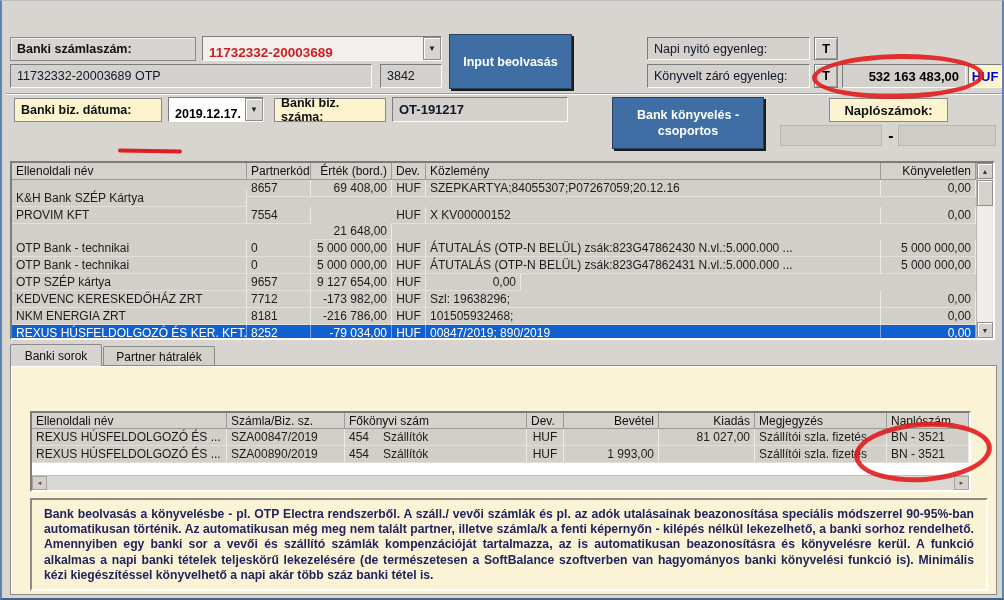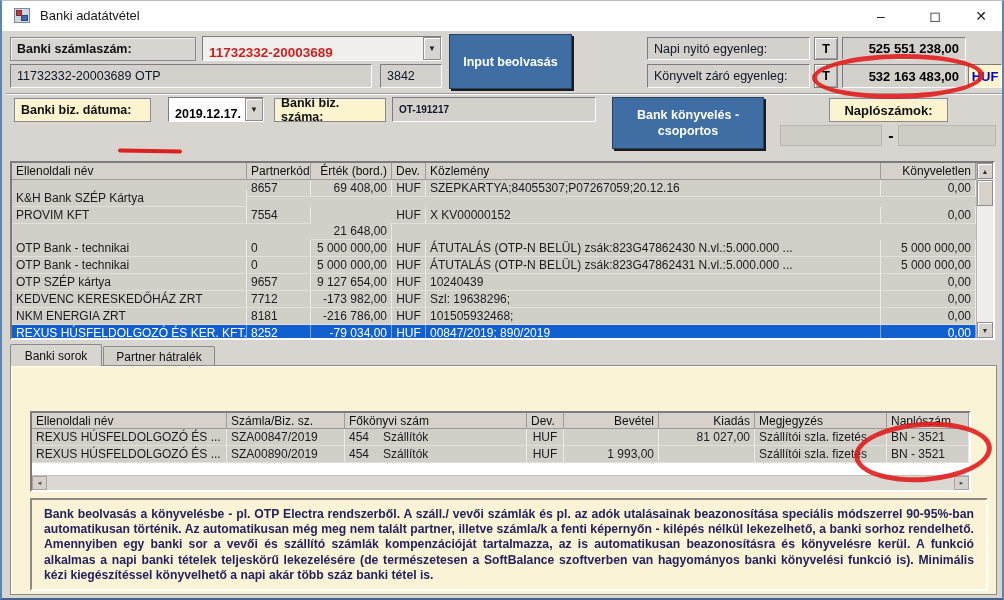--- a/index.html
+++ b/index.html
@@ -101,61 +101,50 @@
   .redtext{ color:#cc1f1f; font-weight:bold; font-size:13.5px; }
   .huf{ color:#0000cc; font-weight:bold; font-size:13px; justify-content:center; padding:0 !important; }
   .valbox{ font-weight:bold; font-size:13px; justify-content:flex-end; color:#000; }
   .journalbox{ position:absolute; background:#cfccc6; border:1px solid #bab7b1; height:21px; }
 </style>
 </head>
 <body>
 
 <div class="window">
 
-  <div class="titlebar">
-    <span class="app-icon">
-        <span class="sq1"></span>
-        <span class="sq2"></span>
-      </span>
-    <span class="title-text">Banki adatátvétel</span>
-    <span class="winbtn wb-min">–</span>
-    <span class="winbtn wb-max">◻</span>
-    <span class="winbtn wb-close">✕</span>
-  </div>
 
   <div class="lbl3d bold" style="left:8px; top:36px; width:186px; height:24px;">Banki számlaszám:</div>
 
   <div class="combo" style="left:200px; top:35px; width:240px; height:25px;">
     <span class="cval redtext">11732332-20003689</span>
     <span class="carrow">▼</span>
   </div>
 
   <div class="sunken" style="left:8px; top:63px; width:362px; height:24px;">11732332-20003689 OTP</div>
   <div class="sunken" style="left:378px; top:63px; width:62px; height:24px;">3842</div>
 
   <div class="bluebtn" style="left:447px; top:33px; width:123px; height:55px;">Input beolvasás</div>
 
   <div class="sunken" style="left:645px; top:36px; width:163px; height:23px;">Napi nyitó egyenleg:</div>
   <div class="tbtn" style="left:812px; top:36px; height:23px;">T</div>
-  <div class="sunken valbox" style="left:840px; top:36px; width:124px; height:23px;">525 551 238,00</div>
 
   <div class="sunken" style="left:645px; top:63px; width:163px; height:24px;">Könyvelt záró egyenleg:</div>
   <div class="tbtn" style="left:812px; top:63px; height:24px;">T</div>
   <div class="sunken valbox" style="left:840px; top:63px; width:124px; height:24px;">532 163 483,00</div>
   <div class="sunken yellow huf" style="left:966px; top:63px; width:34px; height:24px;">HUF</div>
 
   <div class="etch" style="top:92px;"></div>
 
-  <div class="lbl3d yellow bold" style="left:12px; top:97px; width:137px; height:24px;">Banki biz. dátuma:</div>
+  <div class="lbl3d yellow bold" style="left:12px; top:97px; width:148px; height:24px;">Banki biz. dátuma:</div>
   <div class="combo" style="left:166px; top:96px; width:96px; height:25px; background:#fff;">
     <span class="cval bold" style="font-size:12.5px;">2019.12.17.</span>
     <span class="carrow">▼</span>
   </div>
   <div class="lbl3d yellow bold" style="left:272px; top:97px; width:112px; height:24px;">Banki biz. száma:</div>
-  <div class="sunken bold" style="left:390px; top:96px; width:204px; height:25px; font-size:10px;">OT-191217</div>
+  <div class="sunken bold" style="left:390px; top:96px; width:176px; height:25px; font-size:13px;">OT-191217</div>
 
 
   <div class="bluebtn" style="left:610px; top:96px; width:152px; height:52px;">
     <span>Bank könyvelés -</span>
     <span>csoportos</span>
   </div>
 
   <div class="lbl3d yellow bold" style="left:827px; top:97px; width:119px; height:24px; justify-content:center; padding-left:0; font-size:13px;">Naplószámok:</div>
   <div class="journalbox" style="left:778px; top:124px; width:102px;"></div>
   <div style="position:absolute; left:883px; top:124px; width:12px; height:21px; display:flex; align-items:center; justify-content:center; font-weight:bold;">-</div>
@@ -202,21 +191,20 @@
             <div class="gc r" style="width: 81px;">5 000 000,00</div>
             <div class="gc c" style="width: 34px;">HUF</div>
             <div class="gc" style="width: 455px;">ÁTUTALÁS (OTP-N BELÜL) zsák:823G47862431 N.vl.:5.000.000 ...</div>
             <div class="gc r" style="width: 95px;">5 000 000,00</div>
           </div>
           <div class="grow">
             <div class="gc" style="width: 235px;">OTP SZÉP kártya</div>
             <div class="gc" style="width: 64px;">9657</div>
             <div class="gc r" style="width: 81px;">9 127 654,00</div>
             <div class="gc c" style="width: 34px;">HUF</div>
-            <div class="gc" style="width: 455px;">10240439</div>
             <div class="gc r" style="width: 95px;">0,00</div>
           </div>
           <div class="grow">
             <div class="gc" style="width: 235px;">KEDVENC KERESKEDŐHÁZ ZRT</div>
             <div class="gc" style="width: 64px;">7712</div>
             <div class="gc r" style="width: 81px;">-173 982,00</div>
             <div class="gc c" style="width: 34px;">HUF</div>
             <div class="gc" style="width: 455px;">Szl: 19638296;</div>
             <div class="gc r" style="width: 95px;">0,00</div>
           </div>

